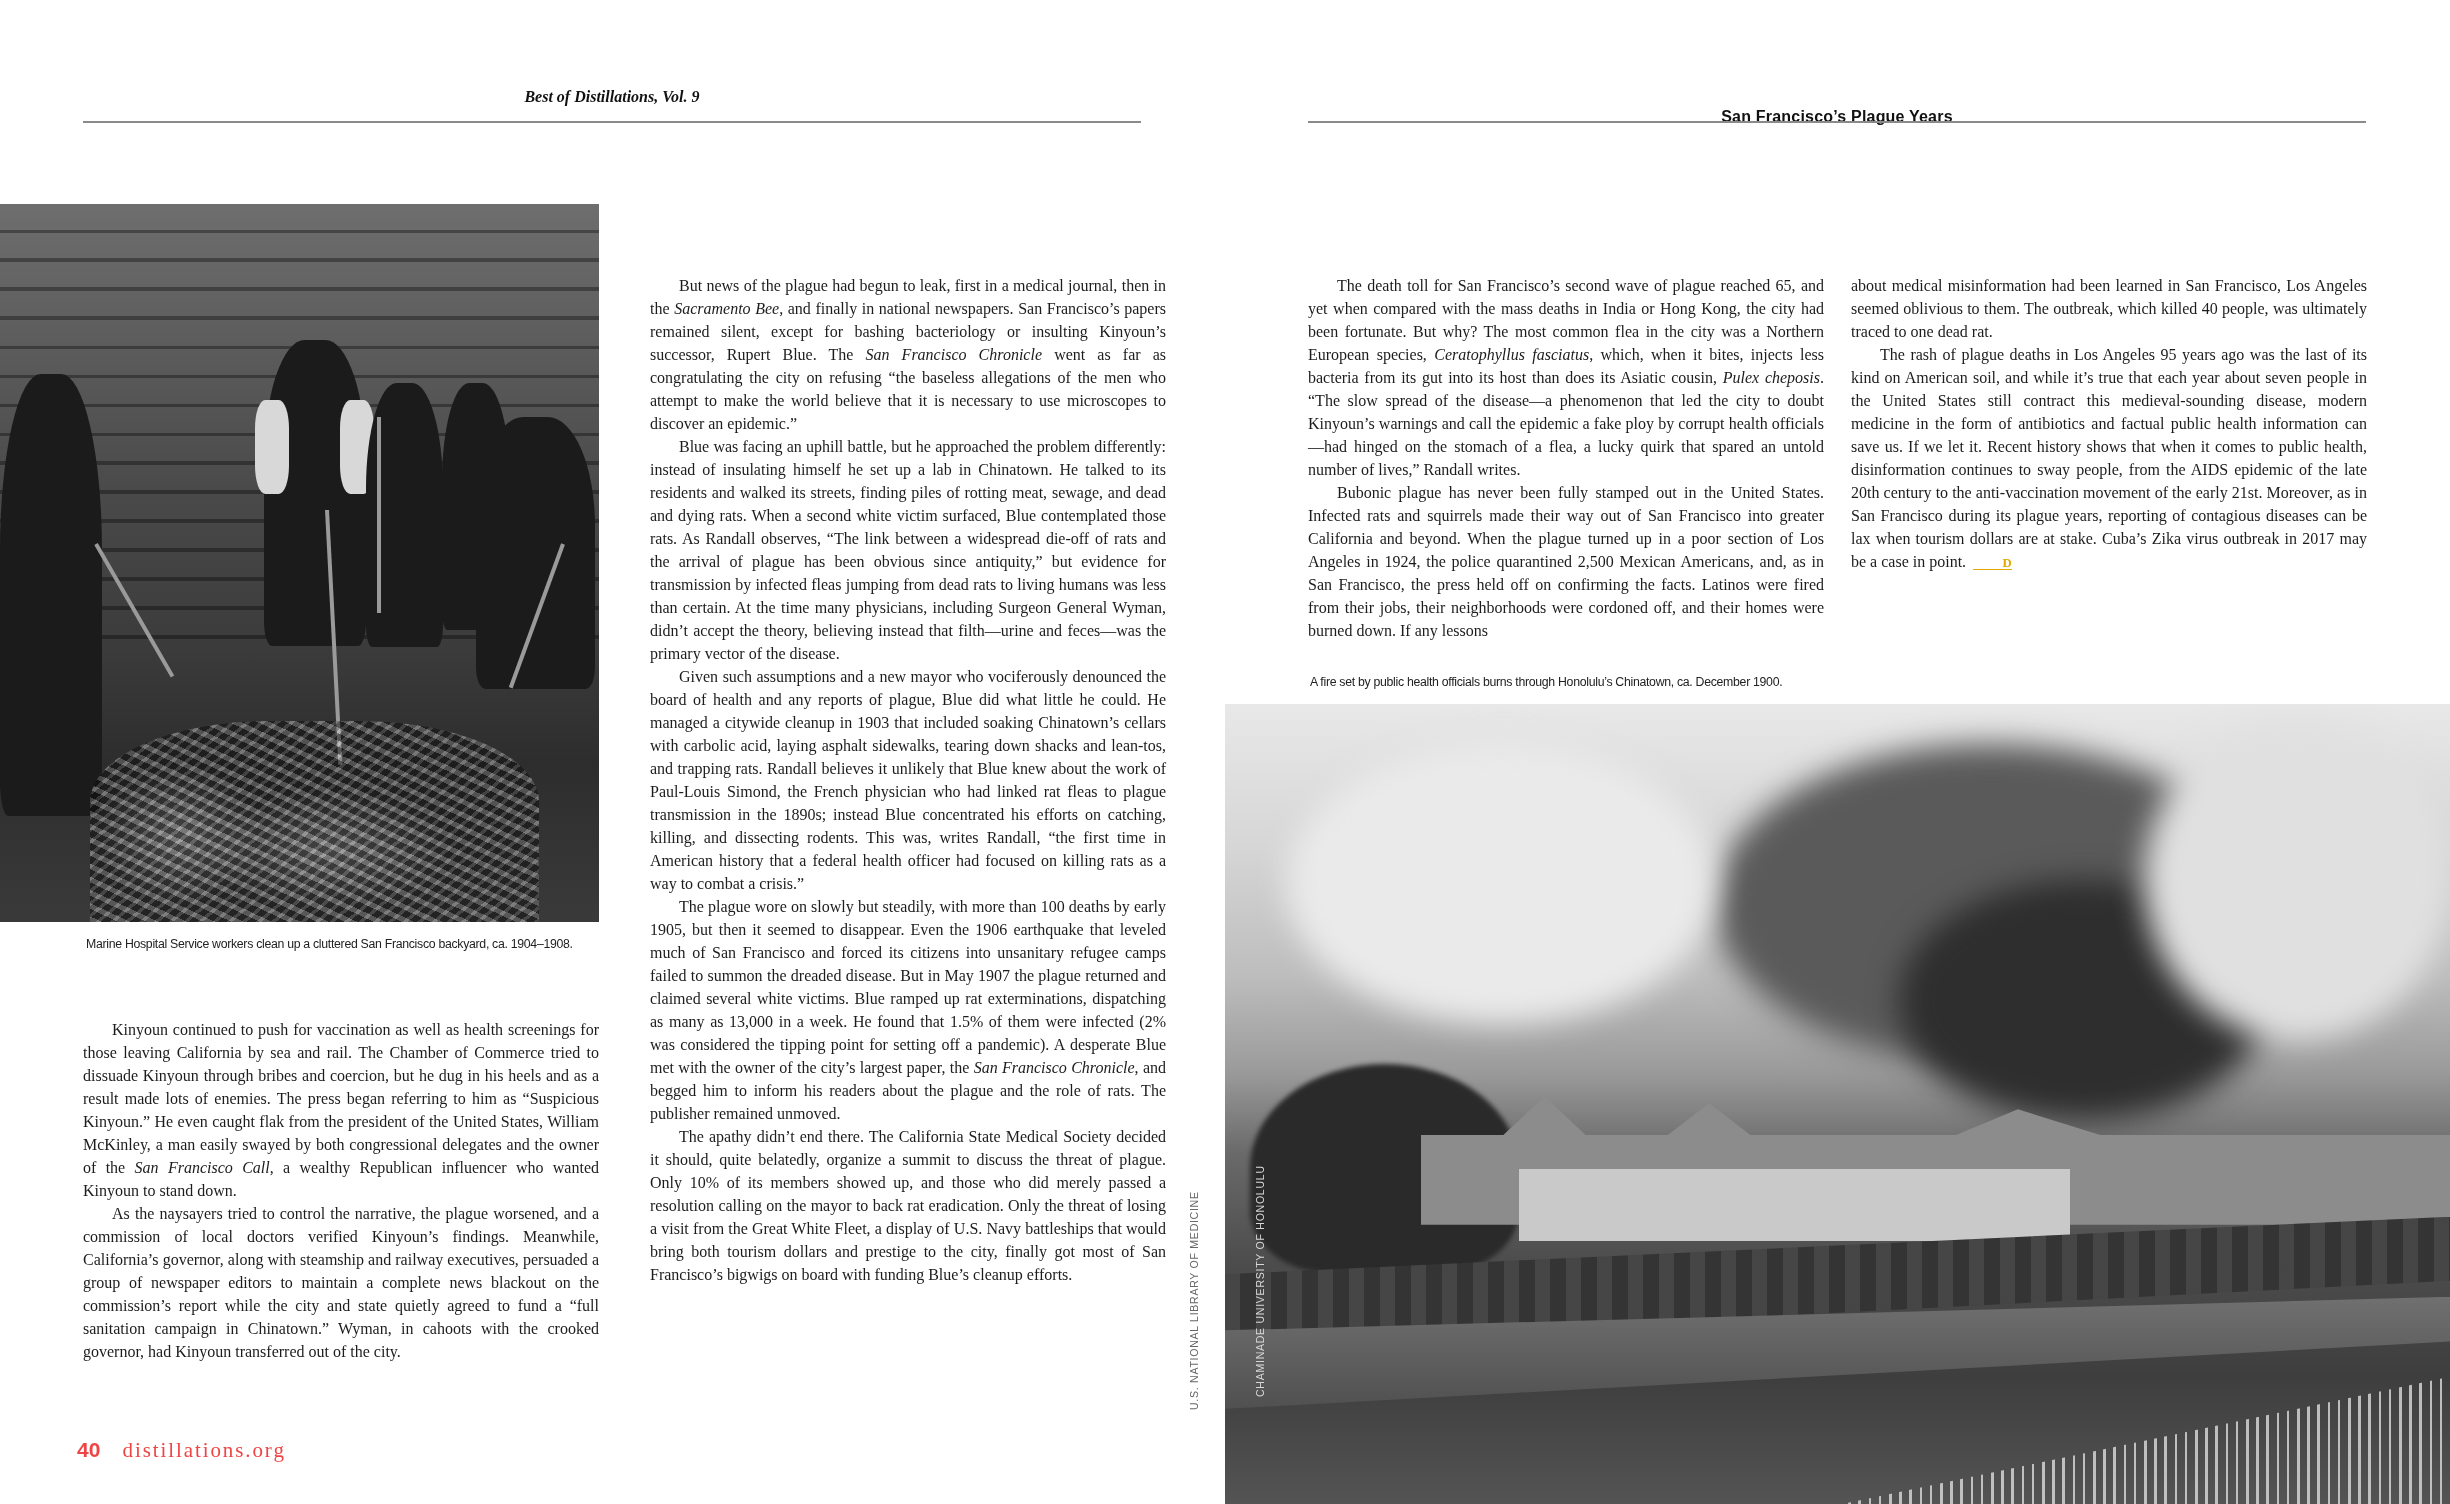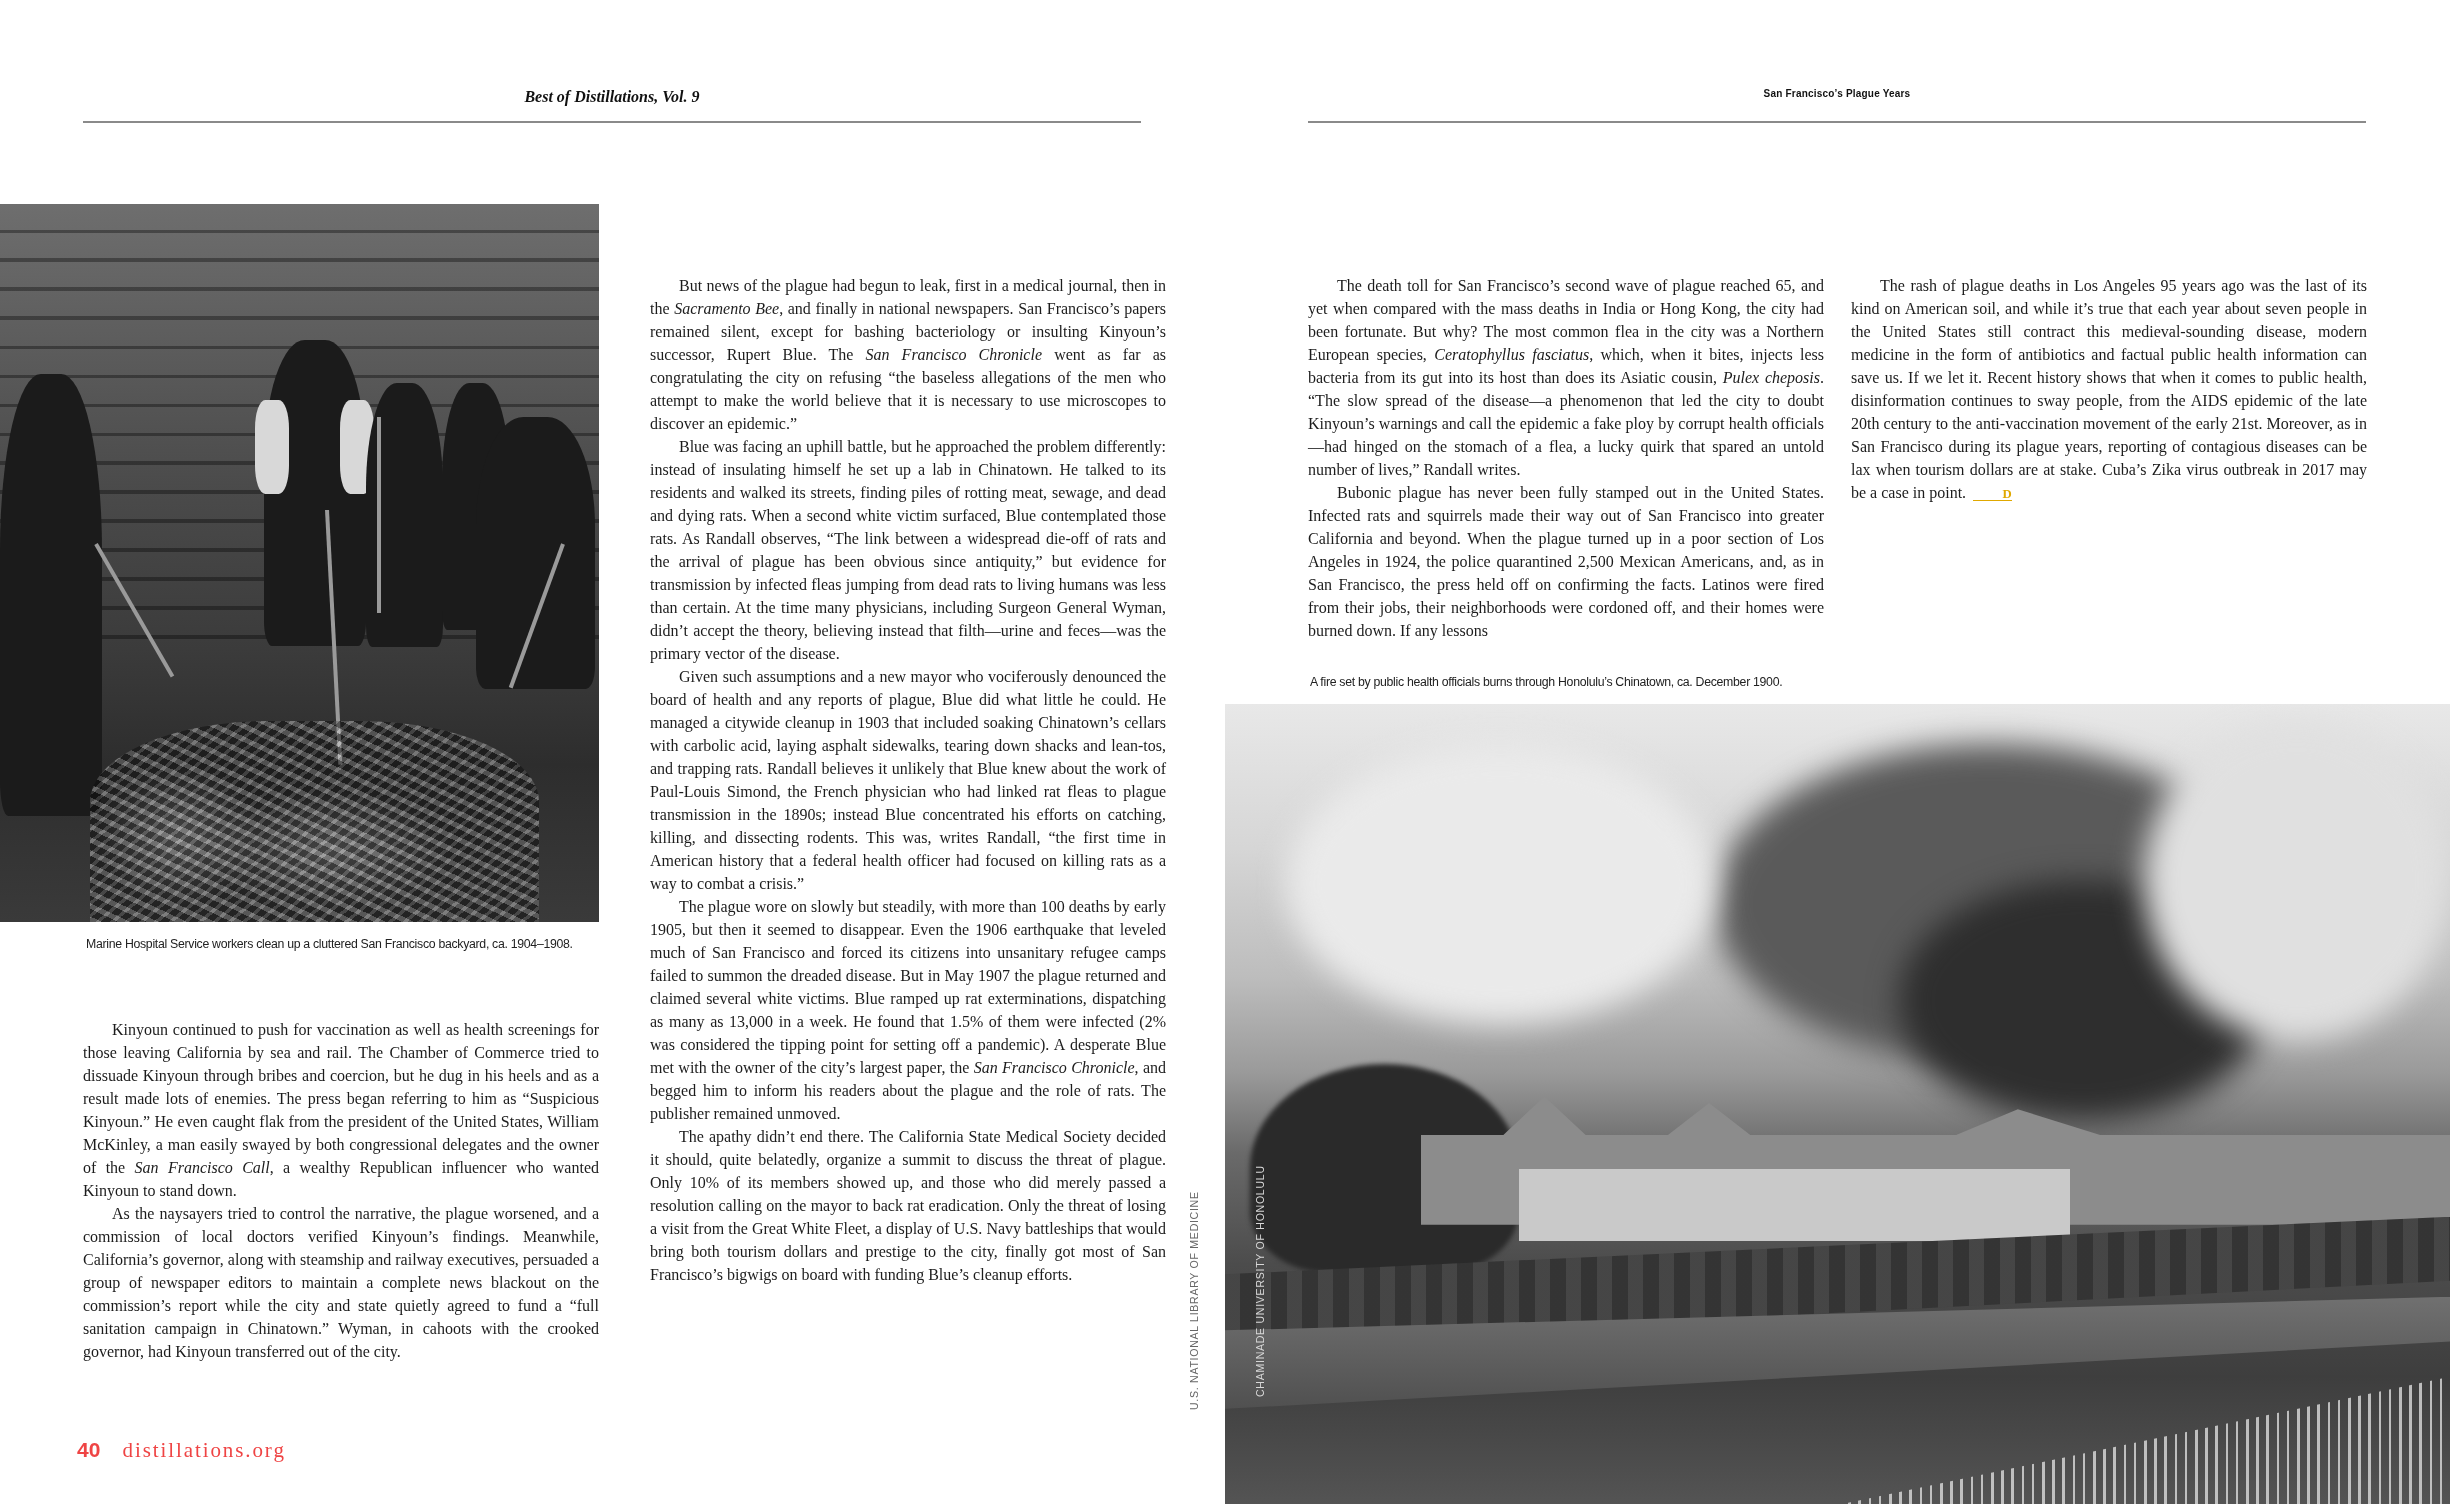--- a/index.html
+++ b/index.html
@@ -1,19 +1,19 @@
 <!DOCTYPE html>
 <html style="font-size:13.6px"><head>
 <meta charset="utf-8">
 <style>
   html, body { margin:0; padding:0; }
   body { width:2450px; height:1505px; position:relative; background:#ffffff; overflow:hidden; color:#1a1a1a; }
   .running-head { position:absolute; top:88px; font-size:15.3px; color:#111; text-align:center; }
   .rh-left { left:83px; width:1058px; font-family:"Liberation Serif", serif; font-style:italic; font-weight:bold; font-size:16px; }
-  .rh-right { left:1308px; width:1058px; font-family:"Liberation Sans", sans-serif; font-size:10px; font-weight:bold; letter-spacing:0.2px; }
+  .rh-right { left:1308px; width:1058px; font-family:"Liberation Sans", sans-serif; font-size:16px; font-weight:bold; letter-spacing:0.2px;margin-top:20px; }
   .rule { position:absolute; top:121px; height:1.7px; background:#8a8a8a; }
   .rule-left { left:83px; width:1058px; }
   .rule-right { left:1308px; width:1058px; }
 
   .col { position:absolute; font-family:"Liberation Serif", "DejaVu Serif", serif; font-size:16px; line-height:23px; text-align:justify; hyphens:auto; color:#1c1c1c; }
   .col p { margin:0; text-indent:29px; }
   .col em { font-style:italic; }
   .col-a { left:83px; top:1018px; width:516px; }
   .col-b { left:650px; top:274px; width:516px; }
   .col-c { left:1308px; top:274px; width:516px; }
@@ -102,20 +102,21 @@
     <p><span>Blue was facing an uphill battle, but he approached the problem differently: instead of insulating himself he set up a lab in Chinatown. He talked to its residents and walked its streets, finding piles of rotting meat, sewage, and dead and dying rats. When a second white victim surfaced, Blue contemplated those rats. As Randall observes, “The link between a widespread die-off of rats and the arrival of plague has been obvious since antiquity,” but evidence for transmission by infected fleas jumping from dead rats to living humans was less than certain. At the time many physicians, including Surgeon General Wyman, didn’t accept the theory, believing instead that filth—urine and feces—was the primary vector of the disease.</span></p>
     <p><span>Given such assumptions and a new mayor who vociferously denounced the board of health and any reports of plague, Blue did what little he could. He managed a citywide cleanup in 1903 that included soaking Chinatown’s cellars with carbolic acid, laying asphalt sidewalks, tearing down shacks and lean-tos, and trapping rats. Randall believes it unlikely that Blue knew about the work of Paul-Louis Simond, the French physician who had linked rat fleas to plague transmission in the 1890s; instead Blue concentrated his efforts on catching, killing, and dissecting rodents. This was, writes Randall, “the first time in American history that a federal health officer had focused on killing rats as a way to combat a crisis.”</span></p>
     <p><span>The plague wore on slowly but steadily, with more than 100 deaths by early 1905, but then it seemed to disappear. Even the 1906 earthquake that leveled much of San Francisco and forced its citizens into unsanitary refugee camps failed to summon the dreaded disease. But in May 1907 the plague returned and claimed several white victims. Blue ramped up rat exterminations, dispatching as many as 13,000 in a week. He found that 1.5% of them were infected (2% was considered the tipping point for setting off a pandemic). A desperate Blue met with the owner of the city’s largest paper, the </span><em>San Francisco Chronicle</em><span>, and begged him to inform his readers about the plague and the role of rats. The publisher remained unmoved.</span></p>
     <p><span>The apathy didn’t end there. The California State Medical Society decided it should, quite belatedly, organize a summit to discuss the threat of plague. Only 10% of its members showed up, and those who did merely passed a resolution calling on the mayor to back rat eradication. Only the threat of losing a visit from the Great White Fleet, a display of U.S. Navy battleships that would bring both tourism dollars and prestige to the city, finally got most of San Francisco’s bigwigs on board with funding Blue’s cleanup efforts.</span></p>
   </div>
 <div class="col col-c">
     <p><span>The death toll for San Francisco’s second wave of plague reached 65, and yet when compared with the mass deaths in India or Hong Kong, the city had been fortunate. But why? The most common flea in the city was a Northern European species, </span><em>Ceratophyllus fasciatus</em><span>, which, when it bites, injects less bacteria from its gut into its host than does its Asiatic cousin, </span><em>Pulex cheposis</em><span>. “The slow spread of the disease—a phenomenon that led the city to doubt Kinyoun’s warnings and call the epidemic a fake ploy by corrupt health officials—had hinged on the stomach of a flea, a lucky quirk that spared an untold number of lives,” Randall writes.</span></p>
     <p><span>Bubonic plague has never been fully stamped out in the United States. Infected rats and squirrels made their way out of San Francisco into greater California and beyond. When the plague turned up in a poor section of Los Angeles in 1924, the police quarantined 2,500 Mexican Americans, and, as in San Francisco, the press held off on confirming the facts. Latinos were fired from their jobs, their neighborhoods were cordoned off, and their homes were burned down. If any lessons</span></p>
   </div>
 <div class="col col-d">
+<p style="text-indent: 0px;"><span>about medical misinformation had been learned in San Francisco, Los Angeles seemed oblivious to them. The outbreak, which killed 40 people, was ultimately traced to one dead rat.</span></p>
     <p><span>The rash of plague deaths in Los Angeles 95 years ago was the last of its kind on American soil, and while it’s true that each year about seven people in the United States still contract this medieval-sounding disease, modern medicine in the form of antibiotics and factual public health information can save us. If we let it. Recent history shows that when it comes to public health, disinformation continues to sway people, from the AIDS epidemic of the late 20th century to the anti-vaccination movement of the early 21st. Moreover, as in San Francisco during its plague years, reporting of contagious diseases can be lax when tourism dollars are at stake. Cuba’s Zika virus outbreak in 2017 may be a case in point.</span> <span class="endmark" style="color: rgb(224, 168, 0); border-bottom-color: rgb(224, 168, 0);">D</span></p>
   </div>
 
 <div class="caption cap-2">A fire set by public health officials burns through Honolulu’s Chinatown, ca. December 1900.</div>
 <div class="photo photo-2" aria-label="Smoke from a fire billowing over buildings beside a stone-walled canal with onlookers">
   <div class="smoke" style="left:40%;top:5%;width:45%;height:40%;background:#5a5a5a;"></div>
   <div class="smoke" style="left:55%;top:22%;width:30%;height:30%;background:#2e2e2e;"></div>
   <div class="smoke" style="left:75%;top:2%;width:25%;height:40%;background:#e0e0e0;"></div>
   <div class="smoke" style="left:5%;top:5%;width:35%;height:35%;background:#eaeaea;"></div>
   <div class="tree"></div>

